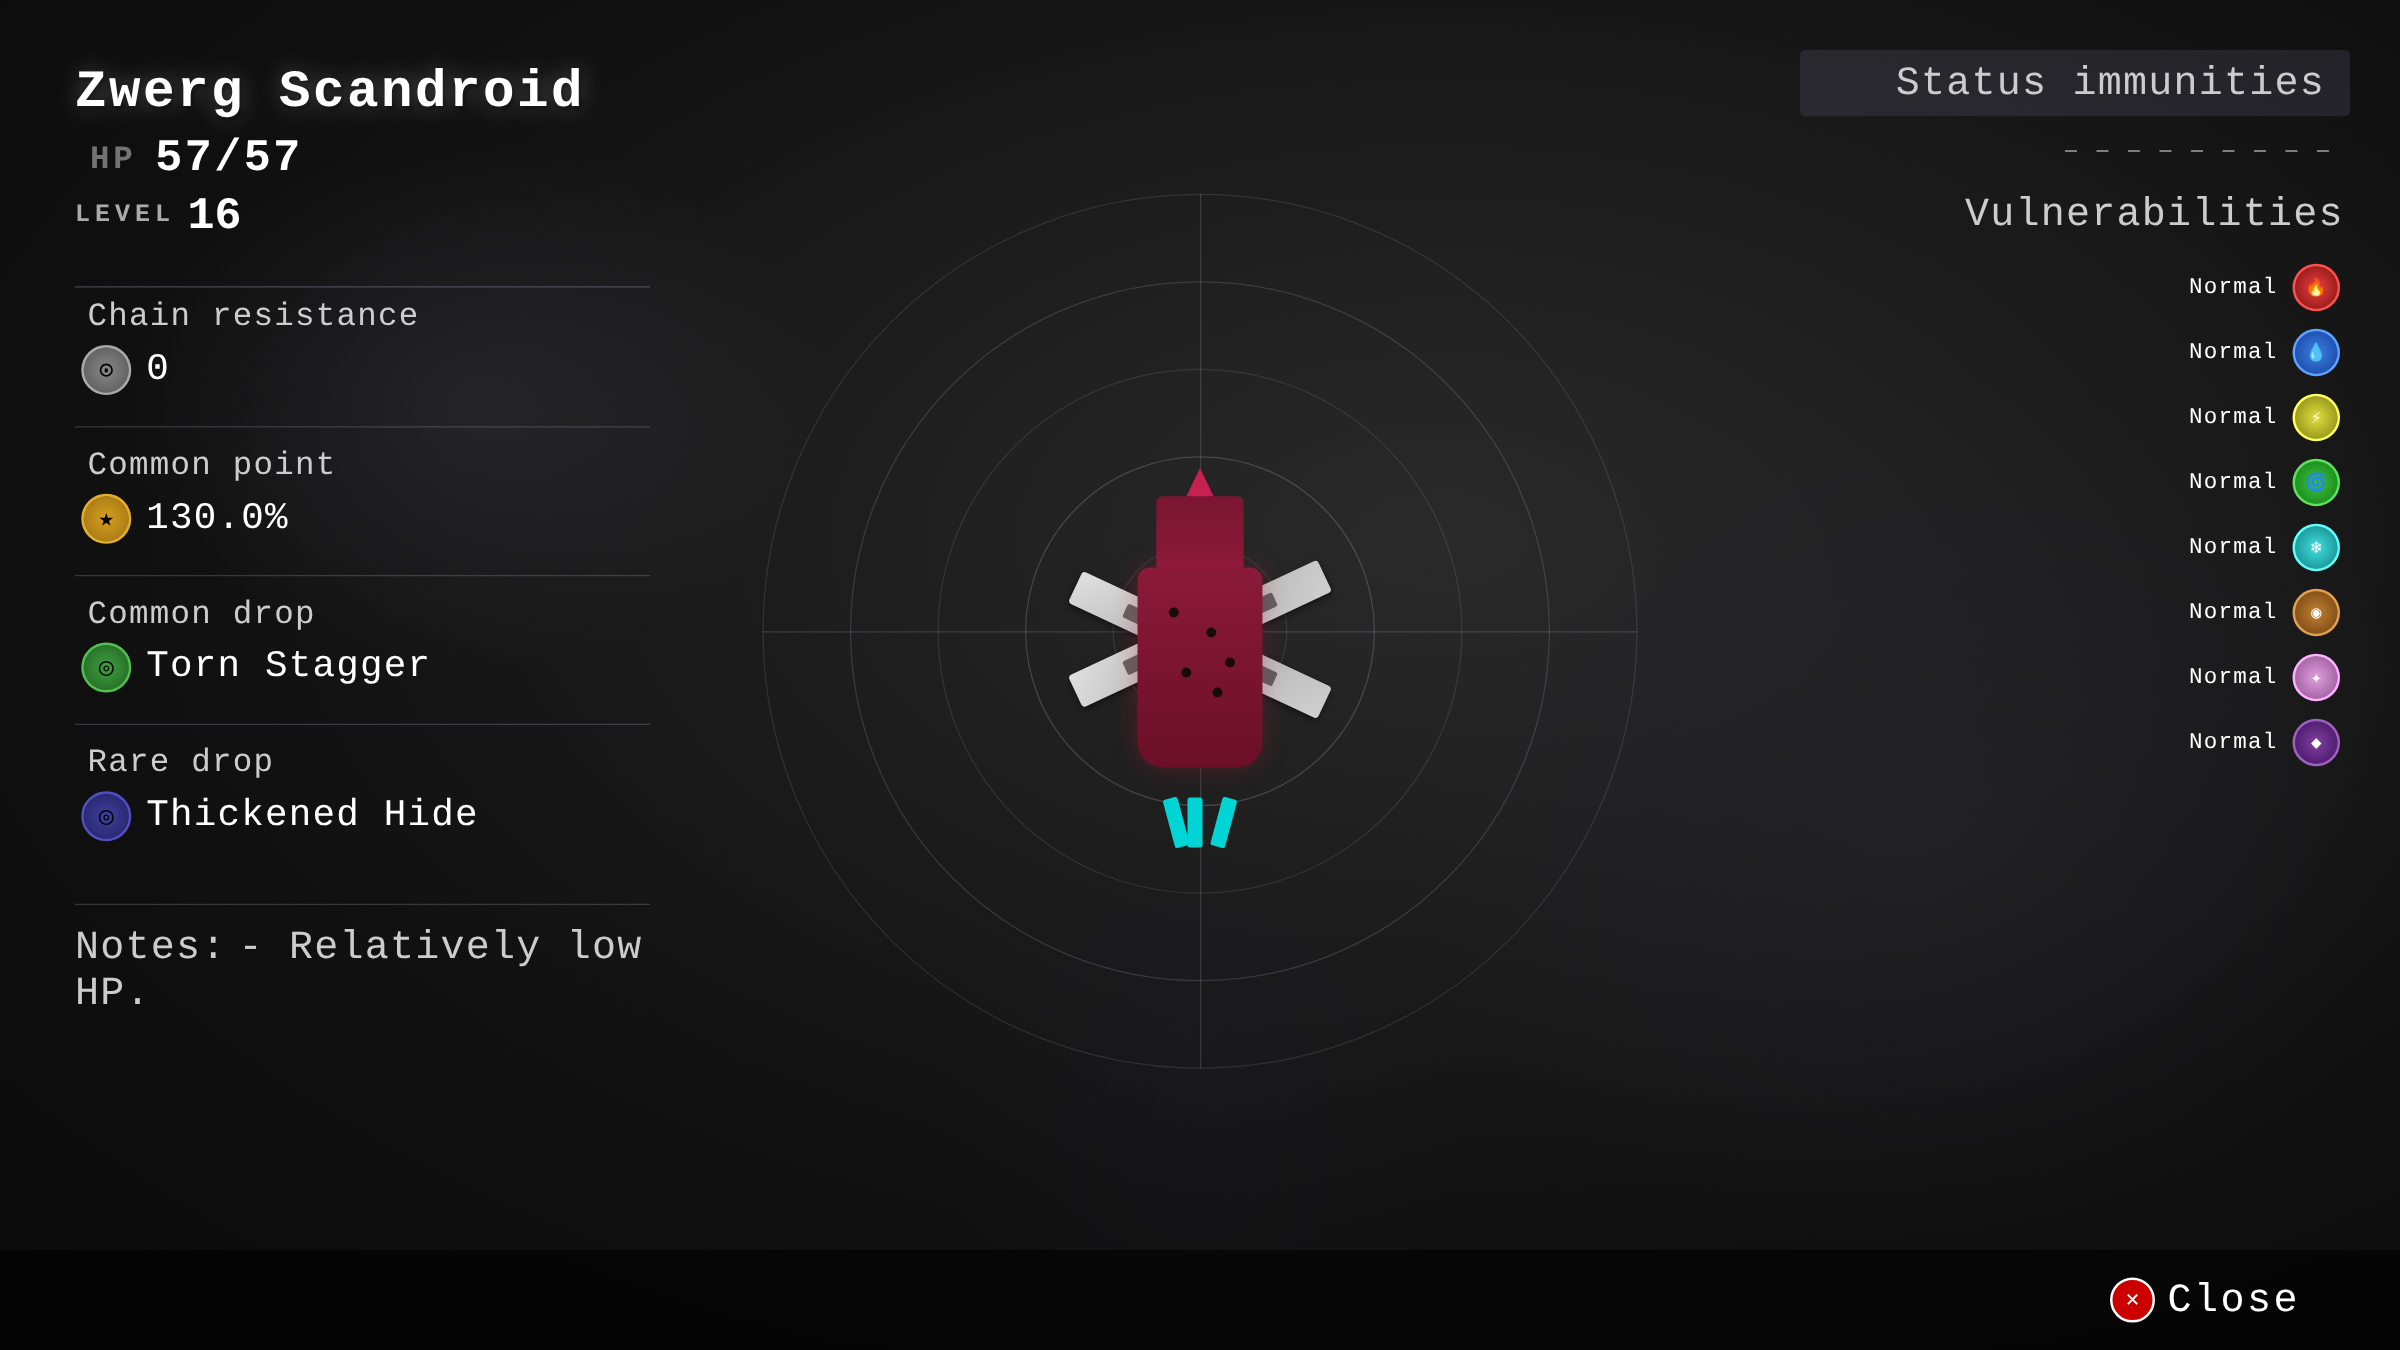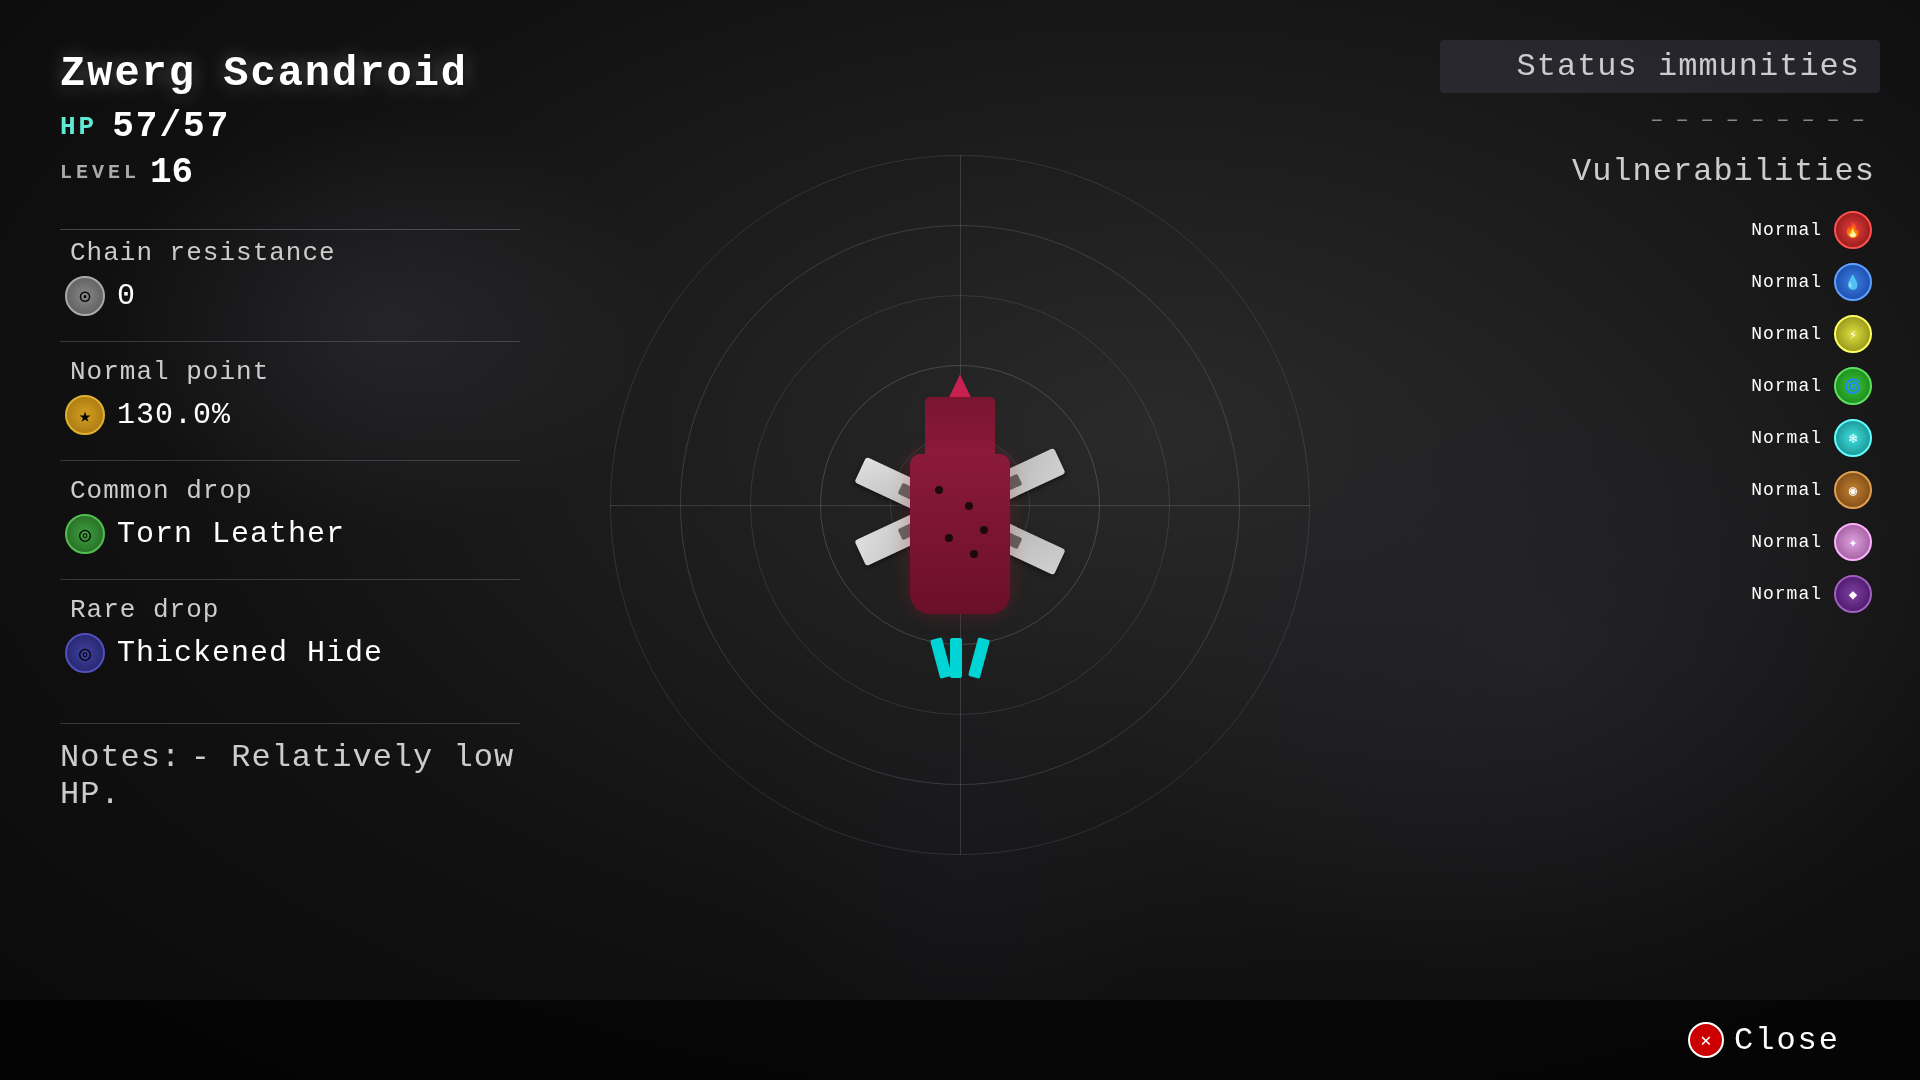--- a/index.html
+++ b/index.html
@@ -221,23 +221,24 @@
 
     .hp-line {
       display: flex;
       align-items: center;
       gap: 15px;
       margin-bottom: 5px;
     }
 
     .hp-label {
       font-size: 26px;
-      color: #5eead4;
+      color: #737373;
       letter-spacing: 3px;
       font-weight: bold;
+      margin-left: 12px;
     }
 
     .hp-value {
       font-size: 36px;
       color: #ffffff;
       font-weight: bold;
       letter-spacing: 2px;
     }
 
     .level-line {
@@ -531,38 +532,38 @@
         <div class="stat-icon stat-icon-chain">
           <span>⊙</span>
         </div>
         <span class="stat-value">0</span>
       </div>
     </div>
 
     <div class="stat-divider"></div>
 
     <div class="stat-section">
-      <div class="stat-title">Normal point</div>
+      <div class="stat-title">Common point</div>
       <div class="stat-value-row">
         <div class="stat-icon stat-icon-stagger">
           <span>★</span>
         </div>
         <span class="stat-value">130.0%</span>
       </div>
     </div>
 
     <div class="stat-divider"></div>
 
     <div class="stat-section">
       <div class="stat-title">Common drop</div>
       <div class="stat-value-row">
         <div class="stat-icon stat-icon-item">
           <span>◎</span>
         </div>
-        <span class="stat-value">Torn Leather</span>
+        <span class="stat-value">Torn Stagger</span>
       </div>
     </div>
 
     <div class="stat-divider"></div>
 
     <div class="stat-section">
       <div class="stat-title">Rare drop</div>
       <div class="stat-value-row">
         <div class="stat-icon stat-icon-item-rare">
           <span>◎</span>

